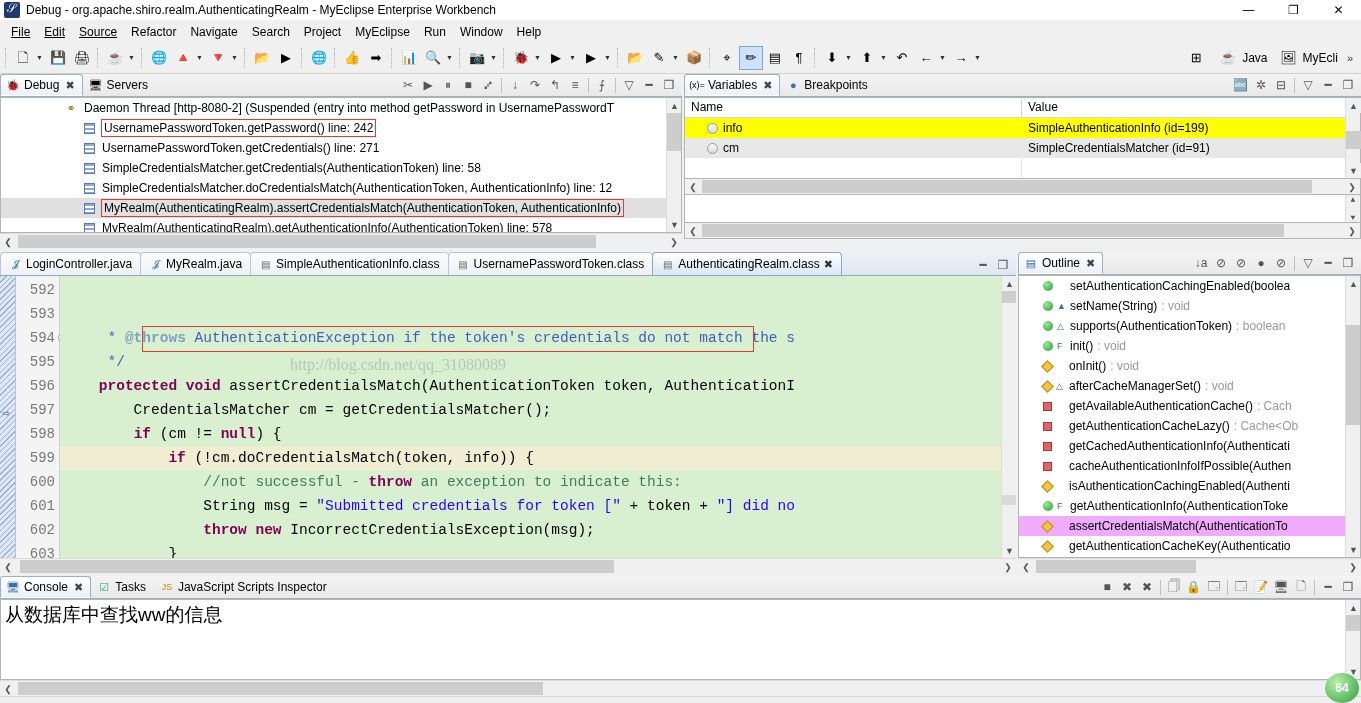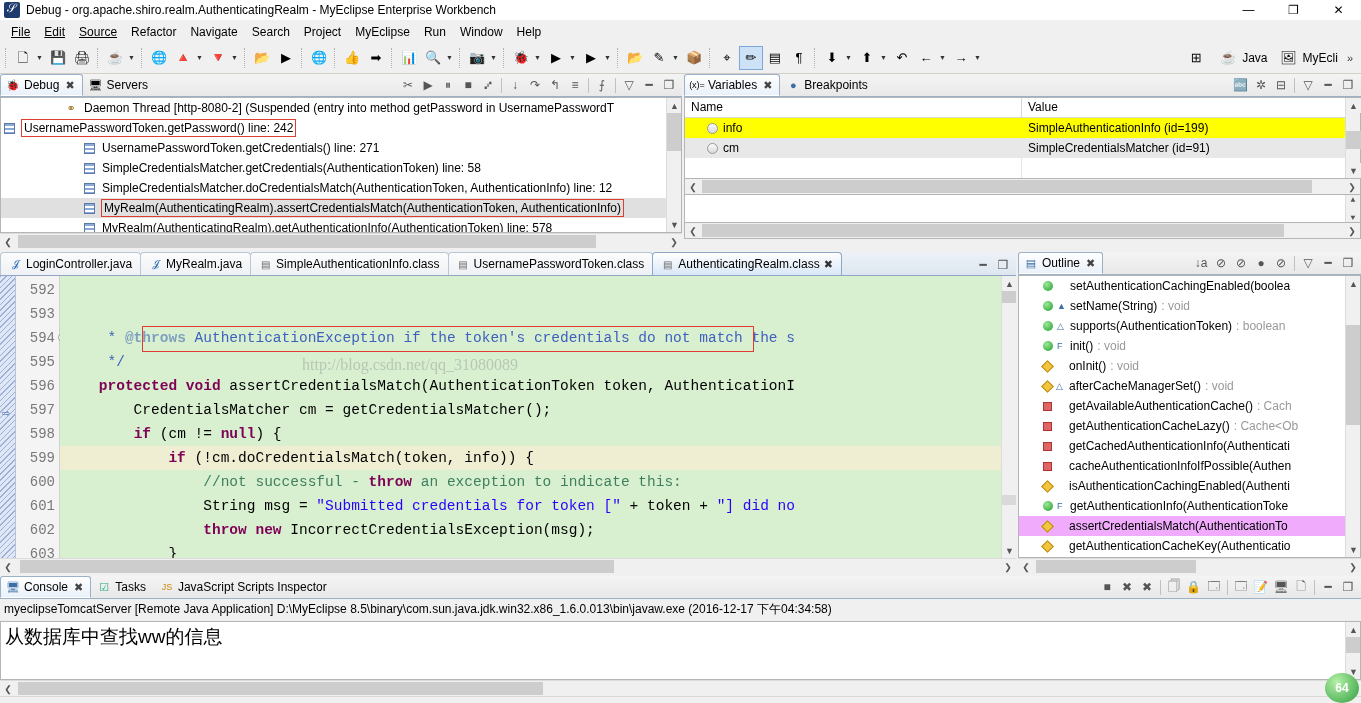--- a/index.html
+++ b/index.html
@@ -208,21 +208,21 @@
     padding-top:2px; white-space:pre;
   }
   .cline { height:24px; line-height:24px; padding-left:4px; position:relative; }
   .cline.exec { background:#f0eed2; }
   .kw { color:#7f0055; font-weight:bold; }
   .cmt { color:#3f7f5f; }
   .jdoc { color:#3f5fbf; }
   .jdoctag { color:#7f9fbf; font-weight:bold; }
   .str { color:#2a00ff; }
   .watermark {
-    position:absolute; left:242px; top:80px; color:rgba(140,140,140,0.42);
+    position:absolute; left:230px; top:80px; color:rgba(140,140,140,0.42);
     font-size:16px; font-family:"Liberation Serif", serif; pointer-events:none;
   }
   .code-vscroll {
     width:15px; background:#f0f0f0; border-left:1px solid #dcdcdc; position:relative;
   }
 
   
   #outline-view { position:absolute; left:1018px; top:252px; width:343px; height:322px; }
   .outline-body { flex:1; background:#fff; border:1px solid #b5b5b5; position:relative; overflow:hidden; }
   .ol-row { height:20px; display:flex; align-items:center; gap:4px; padding-left:24px; font-size:12px; white-space:nowrap; }
@@ -440,21 +440,21 @@
           <span class="vt-btn">❐</span>
         </div>
     </div>
     <div class="stack-body" id="stack-list">
         <div class="stack-row" style="padding-left: 62px;">
           <span class="si">
             <span class="thread-icon">⚭</span>
           </span>
           <span>Daemon Thread [http-8080-2] (Suspended (entry into method getPassword in UsernamePasswordT</span>
         </div>
-        <div class="stack-row" style="">
+        <div class="stack-row" style="padding-left: 80px;">
           <span class="si">
             <span class="frame-icon"></span>
           </span>
           <span class="redbox" style="padding: 1px 2px;">UsernamePasswordToken.getPassword() line: 242</span>
         </div>
         <div class="stack-row" style="padding-left: 80px;">
           <span class="si">
             <span class="frame-icon"></span>
           </span>
           <span>UsernamePasswordToken.getCredentials() line: 271</span>
@@ -774,21 +774,20 @@
           <div class="vt-sep"></div>
           <span class="vt-btn">🗔</span>
           <span class="vt-btn">📝</span>
           <span class="vt-btn">🖥</span>
           <span class="vt-btn">🗋</span>
           <div class="vt-sep"></div>
           <span class="vt-btn">━</span>
           <span class="vt-btn">❐</span>
         </div>
     </div>
-    <div class="console-launch">myeclipseTomcatServer [Remote Java Application] D:\MyEclipse 8.5\binary\com.sun.java.jdk.win32.x86_1.6.0.013\bin\javaw.exe (2016-12-17 下午04:34:58)</div>
     <div class="console-body">
       <div class="console-line">从数据库中查找ww的信息</div>
       <div class="console-vscroll">
         <div class="sb-arrow">▲</div>
         <div class="sb-thumb" style="height:16px;"></div>
         <div class="sb-arrow" style="position:absolute;bottom:0;">▼</div>
       </div>
     </div>
     <div class="hscroll">
       <div class="hs-arrow">❮</div>

